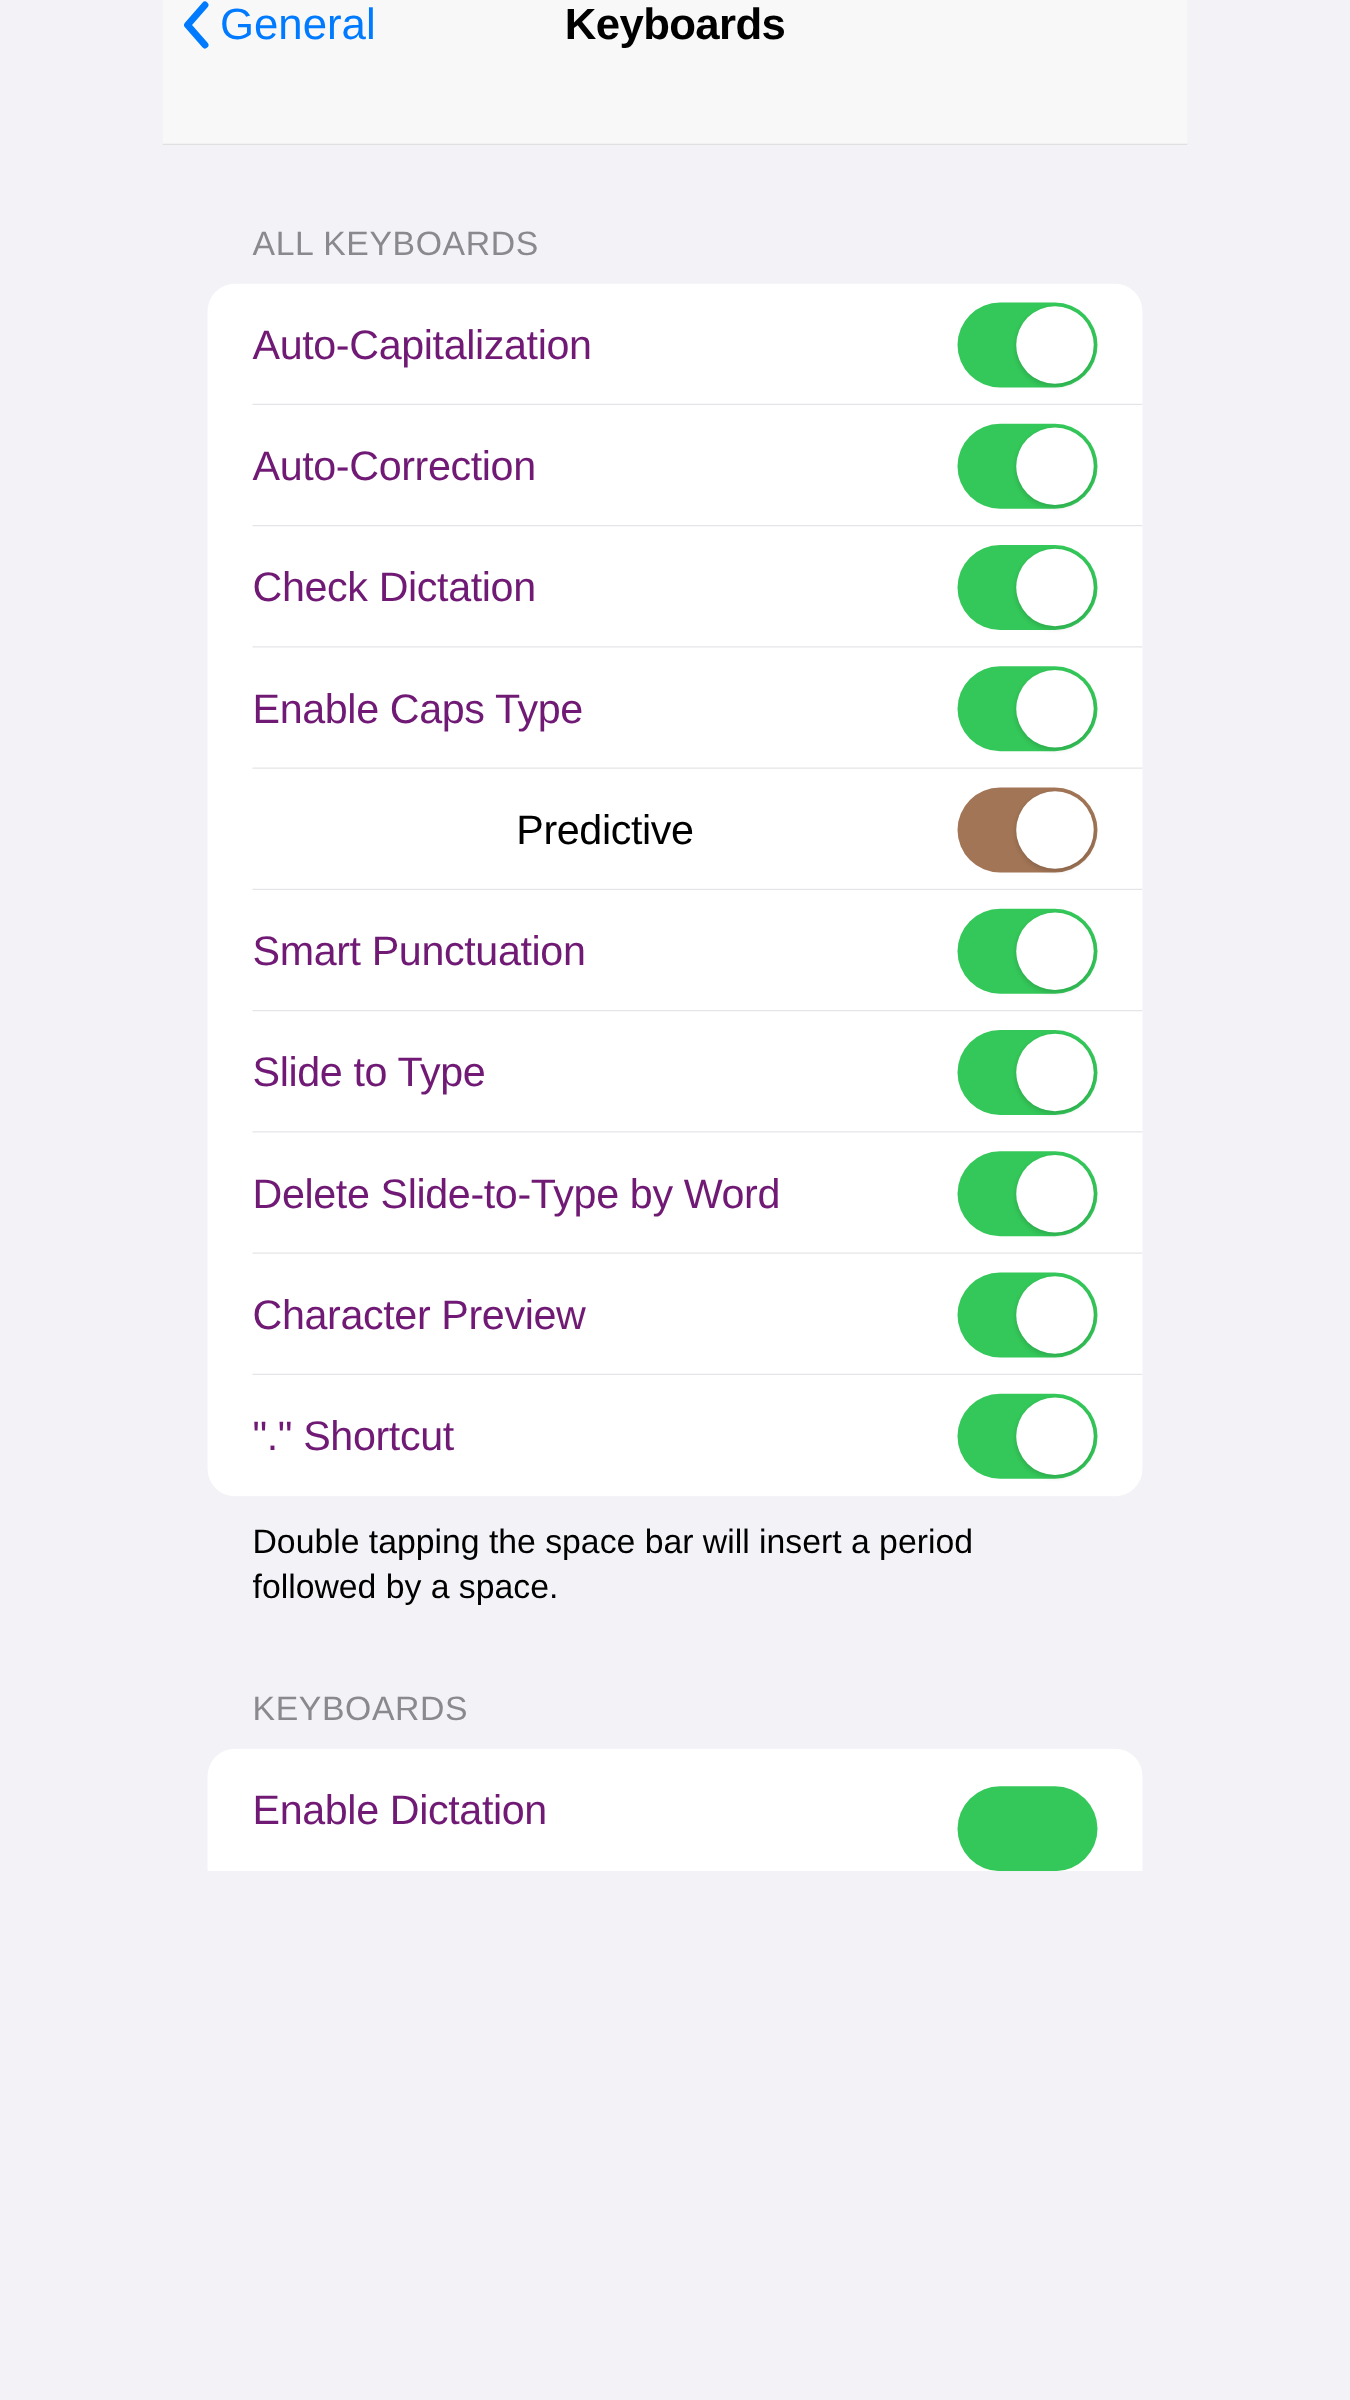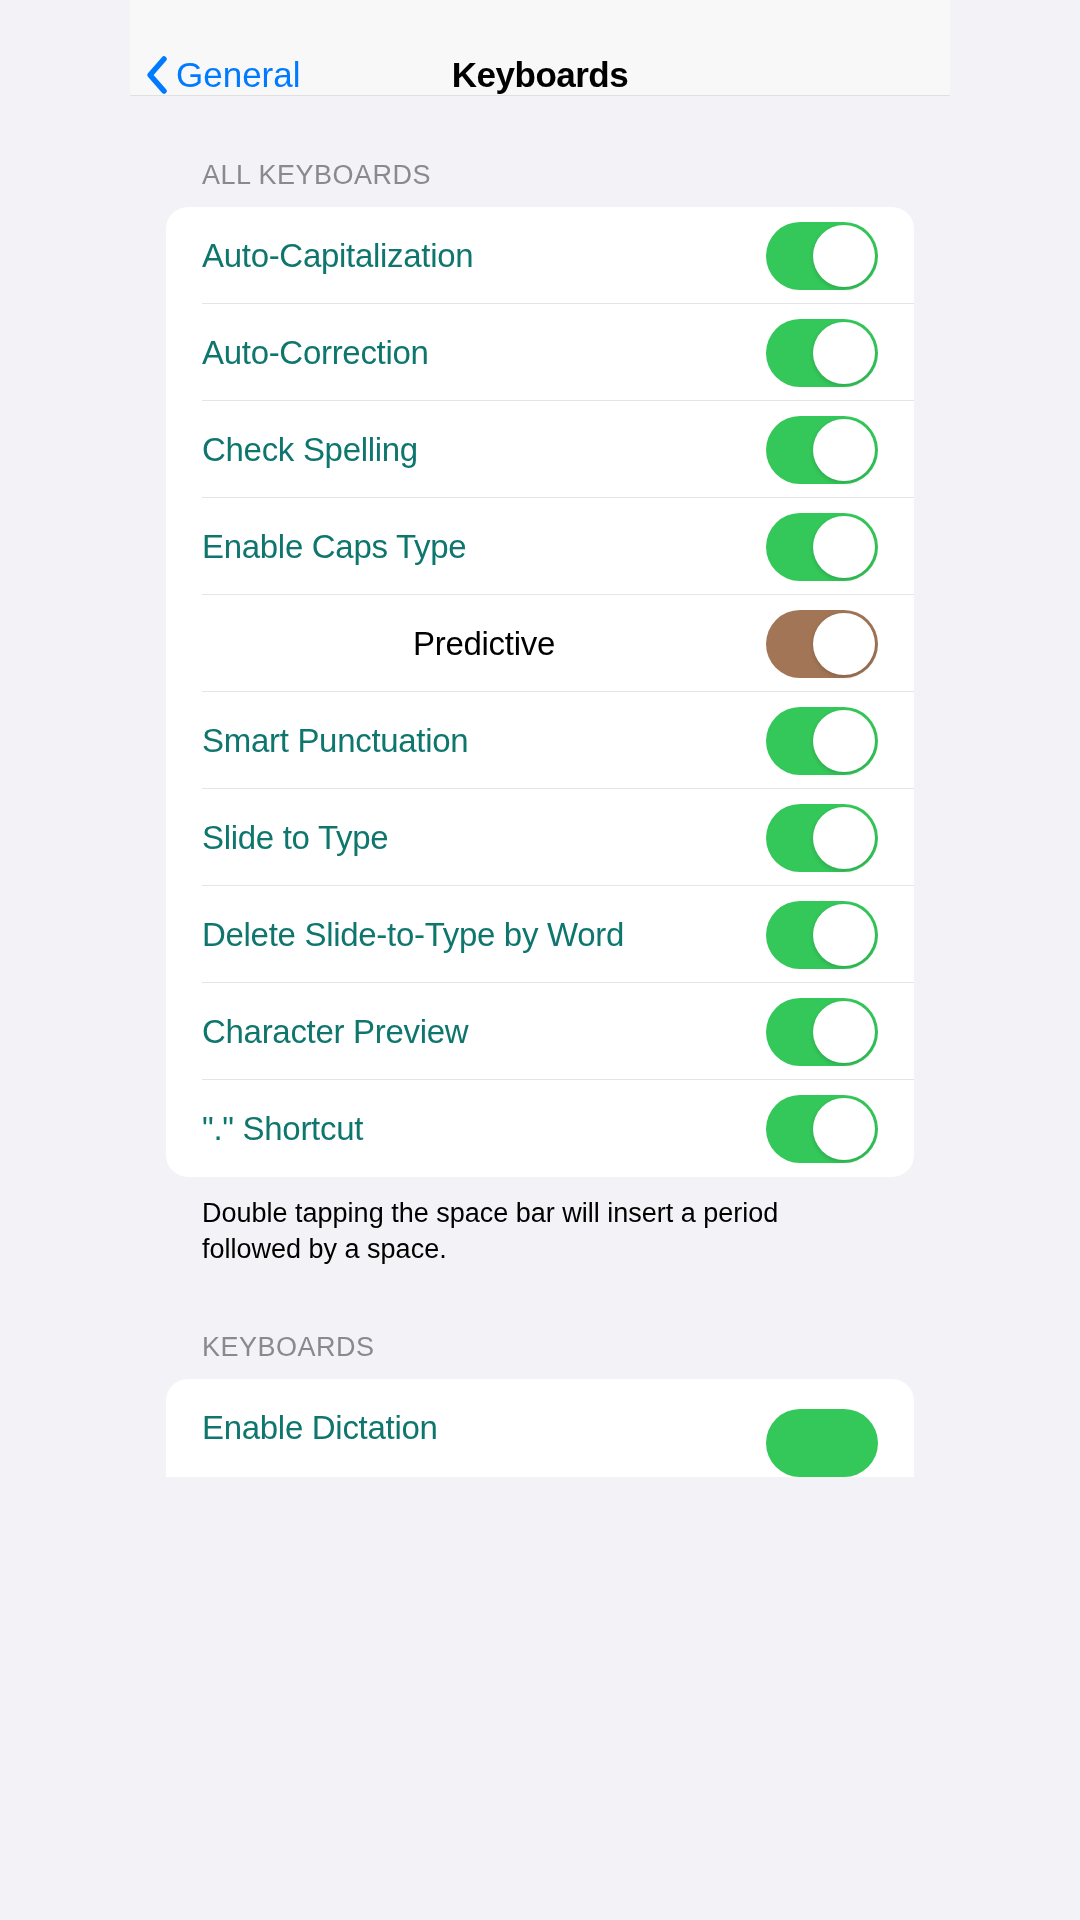--- a/index.html
+++ b/index.html
@@ -10,22 +10,22 @@
     }
     body {
       font-family: -apple-system, BlinkMacSystemFont, "Helvetica Neue", Arial, sans-serif;
       background: #f2f2f7;
       width: 820px;
       margin: 0 auto;
       overflow-x: hidden;
     }
     .nav-bar {
       display: flex;
-      align-items: flex-end;
-      height: 96px;
+      align-items: flex-start;
+      height: 116px;
       padding: 0 14px;
       background: #f8f8f8;
       border-bottom: 1px solid #e0e0e0;
       position: relative;
     }
     .back-button {
       display: flex;
       align-items: center;
       color: #007aff;
       font-size: 35px;
@@ -84,21 +84,21 @@
       content: "";
       position: absolute;
       left: 36px;
       right: 0;
       bottom: 0;
       height: 1px;
       background: #e5e5e9;
     }
     .row-label {
       font-size: 33px;
-      color: #0f766e;
+      color: #701a75;
       font-weight: 400;
       letter-spacing: -0.3px;
     }
     .highlight-overlay {
       position: absolute;
       left: 14px;
       right: 14px;
       top: -6px;
       bottom: -6px;
       background: rgba(244, 113, 107, 0.82);
@@ -180,21 +180,21 @@
     </div>
 
     <div class="row">
       <span class="row-label">Auto-Correction</span>
       <div class="toggle on">
           <div class="knob"></div>
         </div>
     </div>
 
     <div class="row">
-      <span class="row-label">Check Spelling</span>
+      <span class="row-label">Check Dictation</span>
       <div class="toggle on">
           <div class="knob"></div>
         </div>
     </div>
 
     <div class="row">
       <span class="row-label">Enable Caps Type</span>
       <div class="toggle on">
           <div class="knob"></div>
         </div>

